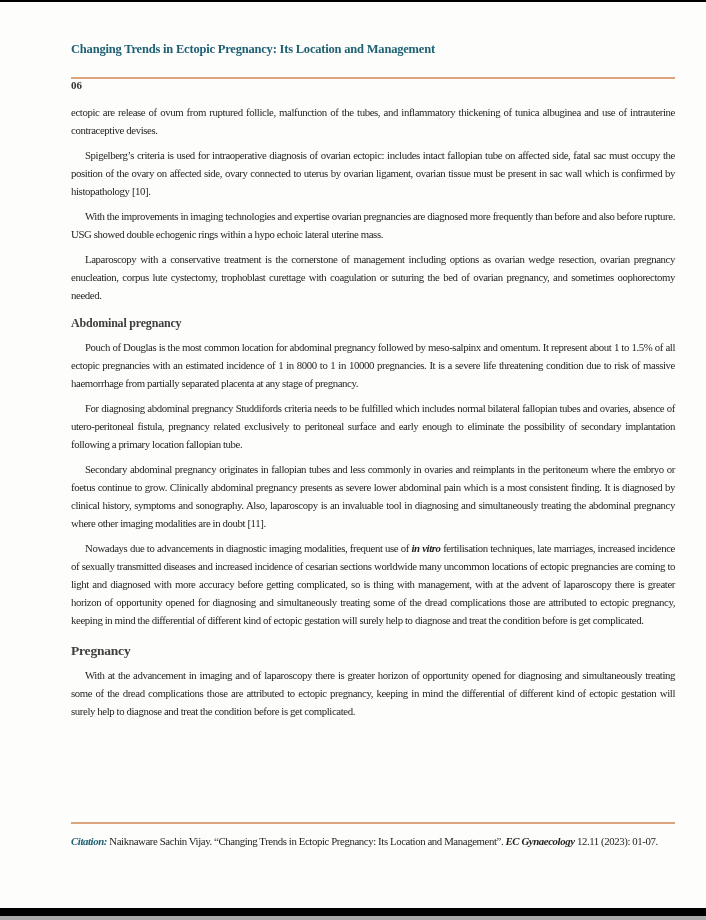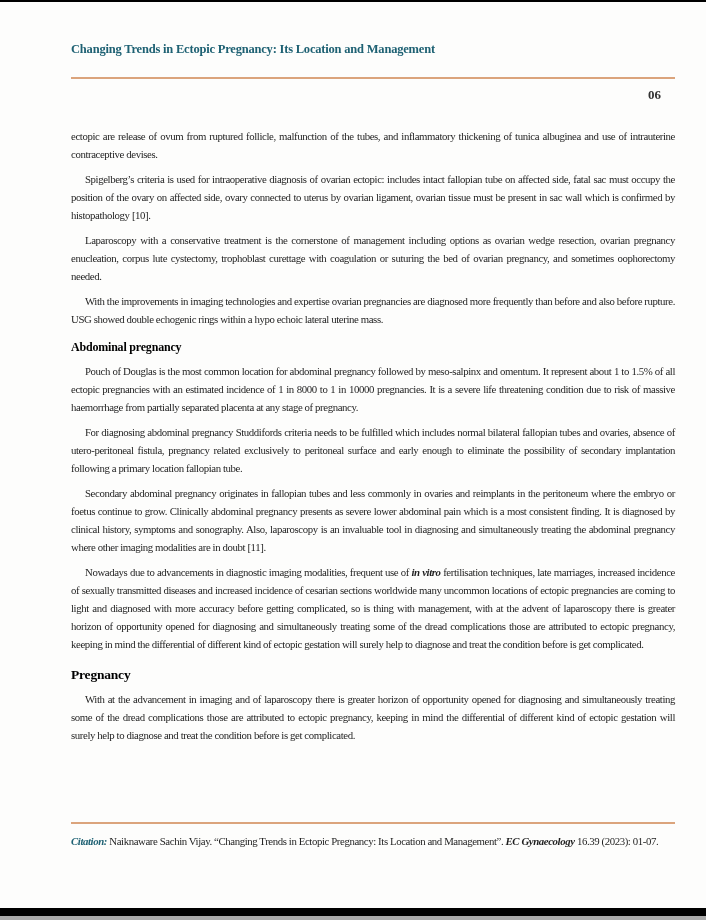--- a/index.html
+++ b/index.html
@@ -9,28 +9,28 @@
   .bottombar{position:absolute;bottom:0;left:0;width:706px;height:4px;background:#a9a9a9;}
   .page{position:absolute;top:2px;left:0;width:706px;height:906px;background:#fdfdfc;padding-left:20px;}
   .inner{position:relative;width:604px;margin:0 51px;height:100%;}
 
   .running-title{padding-top:40px;font-size:12.5px;font-weight:bold;letter-spacing:-0.2px;
                  color:#1d novalidate;}
   .running-title{color:#1d novalidate;}
   
   .running-title{color:#1e6173;}
   .header-rule{border:none;height:2px;background:#dba47c;margin:20px 0 0 0;}
-  .page-number{text-align:right;font-size:13px;font-weight:bold;color:#333;margin-top:8px;
+  .page-number{font-size:11px;font-weight:bold;color:#333;margin-top:0;
                padding-right:14px;}
 
-  .bodytext{margin-top:24px;font-size:10.8px;line-height:18px;letter-spacing:-0.4px;
+  .bodytext{margin-top:12px;font-size:10.8px;line-height:18px;letter-spacing:-0.4px;
             color:#1f1f1f;text-align:justify;}
   .bodytext p{margin:0 0 7px 0;text-indent:14px;}
   .bodytext p.noindent{text-indent:0;}
-  .sec-heading{color:#000000;font-weight:bold;font-size:12px;letter-spacing:-0.2px;
+  .sec-heading{color:#404040;font-weight:bold;font-size:12px;letter-spacing:-0.2px;
                margin:10px 0 6px 0;text-align:left;}
   .sec-heading.big{font-size:13.5px;margin-top:13px;}
   .italic{font-style:italic;font-weight:bold;}
 
   .footer{position:absolute;left:0;top:820px;width:604px;}
   .footer-rule{border:none;height:2px;background:#dba47c;margin:0;}
   .citation{margin:7px 0 0 0;font-size:10.8px;line-height:21px;letter-spacing:-0.4px;
             color:#1f1f1f;text-align:justify;}
   .citation .label{color:#1e6173;font-weight:bold;font-style:italic;}
 </style>
@@ -48,43 +48,43 @@
       <hr class="header-rule">
 
       <div class="page-number">06</div>
 
       <div class="bodytext">
 
         <p class="noindent">ectopic are release of ovum from ruptured follicle, malfunction of the tubes, and inflammatory thickening of tunica albuginea and use of intrauterine contraceptive devises.</p>
 
         <p>Spigelberg’s criteria is used for intraoperative diagnosis of ovarian ectopic: includes intact fallopian tube on affected side, fatal sac must occupy the position of the ovary on affected side, ovary connected to uterus by ovarian ligament, ovarian tissue must be present in sac wall which is confirmed by histopathology [10].</p>
 
+        <p>With the improvements in imaging technologies and expertise ovarian pregnancies are diagnosed more frequently than before and also before rupture. USG showed double echogenic rings within a hypo echoic lateral uterine mass.</p>
+
         <p>Laparoscopy with a conservative treatment is the cornerstone of management including options as ovarian wedge resection, ovarian pregnancy enucleation, corpus lute cystectomy, trophoblast curettage with coagulation or suturing the bed of ovarian pregnancy, and sometimes oophorectomy needed.</p>
-
-        <p>With the improvements in imaging technologies and expertise ovarian pregnancies are diagnosed more frequently than before and also before rupture. USG showed double echogenic rings within a hypo echoic lateral uterine mass.</p>
 
         <div class="sec-heading">Abdominal pregnancy</div>
 
 
         <p>Pouch of Douglas is the most common location for abdominal pregnancy followed by meso-salpinx and omentum. It represent about 1 to 1.5% of all ectopic pregnancies with an estimated incidence of 1 in 8000 to 1 in 10000 pregnancies. It is a severe life threatening condition due to risk of massive haemorrhage from partially separated placenta at any stage of pregnancy.</p>
 
         <p>For diagnosing abdominal pregnancy Studdifords criteria needs to be fulfilled which includes normal bilateral fallopian tubes and ovaries, absence of utero-peritoneal fistula, pregnancy related exclusively to peritoneal surface and early enough to eliminate the possibility of secondary implantation following a primary location fallopian tube.</p>
 
         <p>Secondary abdominal pregnancy originates in fallopian tubes and less commonly in ovaries and reimplants in the peritoneum where the embryo or foetus continue to grow. Clinically abdominal pregnancy presents as severe lower abdominal pain which is a most consistent finding. It is diagnosed by clinical history, symptoms and sonography. Also, laparoscopy is an invaluable tool in diagnosing and simultaneously treating the abdominal pregnancy where other imaging modalities are in doubt [11].</p>
 
         <p><span>Nowadays due to advancements in diagnostic imaging modalities, frequent use of </span><span class="italic">in vitro</span><span> fertilisation techniques, late marriages, increased incidence of sexually transmitted diseases and increased incidence of cesarian sections worldwide many uncommon locations of ectopic pregnancies are coming to light and diagnosed with more accuracy before getting complicated, so is thing with management, with at the advent of laparoscopy there is greater horizon of opportunity opened for diagnosing and simultaneously treating some of the dread complications those are attributed to ectopic pregnancy, keeping in mind the differential of different kind of ectopic gestation will surely help to diagnose and treat the condition before is get complicated.</span></p>
 
         <div class="sec-heading big">Pregnancy</div>
 
         <p>With at the advancement in imaging and of laparoscopy there is greater horizon of opportunity opened for diagnosing and simultaneously treating some of the dread complications those are attributed to ectopic pregnancy, keeping in mind the differential of different kind of ectopic gestation will surely help to diagnose and treat the condition before is get complicated.</p>
 
       </div>
 
       <div class="footer">
         <hr class="footer-rule">
-        <p class="citation"><span class="label">Citation:</span><span> Naiknaware Sachin Vijay. “Changing Trends in Ectopic Pregnancy: Its Location and Management”. </span><span class="italic">EC Gynaecology</span><span> 16.39 (2023): 01-07.</span></p>
+        <p class="citation"><span class="label">Citation:</span><span> Naiknaware Sachin Vijay. “Changing Trends in Ectopic Pregnancy: Its Location and Management”. </span><span class="italic">EC Gynaecology</span><span> 12.11 (2023): 01-07.</span></p>
       </div>
 
     </div>
   </div>
 
   <div class="bottombar"></div>
 </div>
 
 </body></html>

